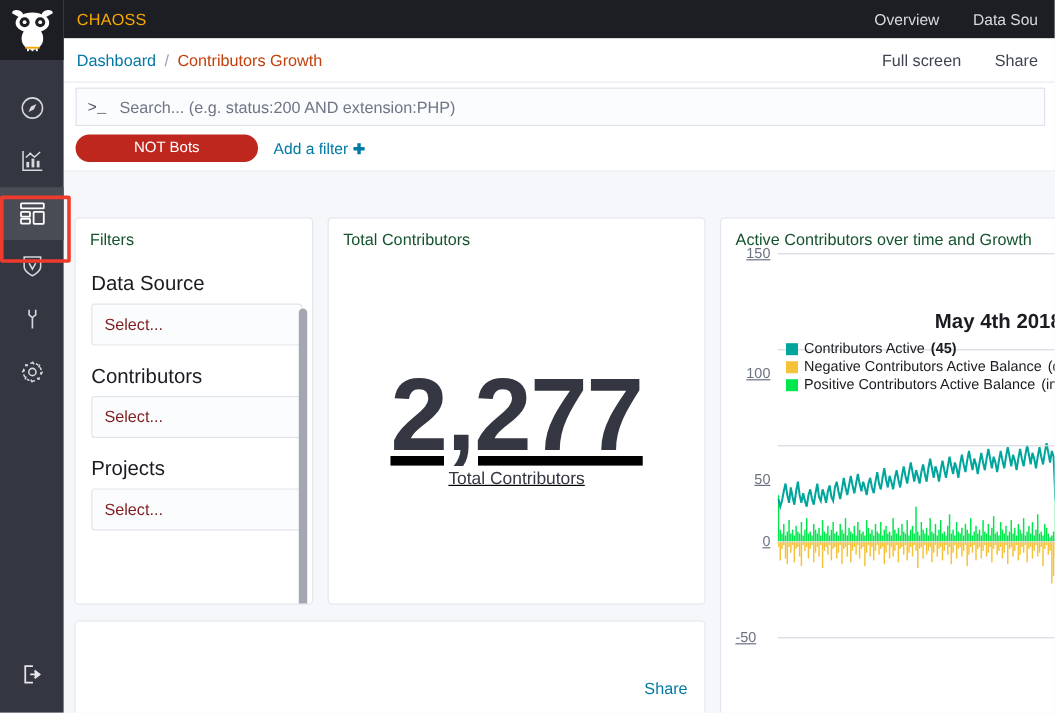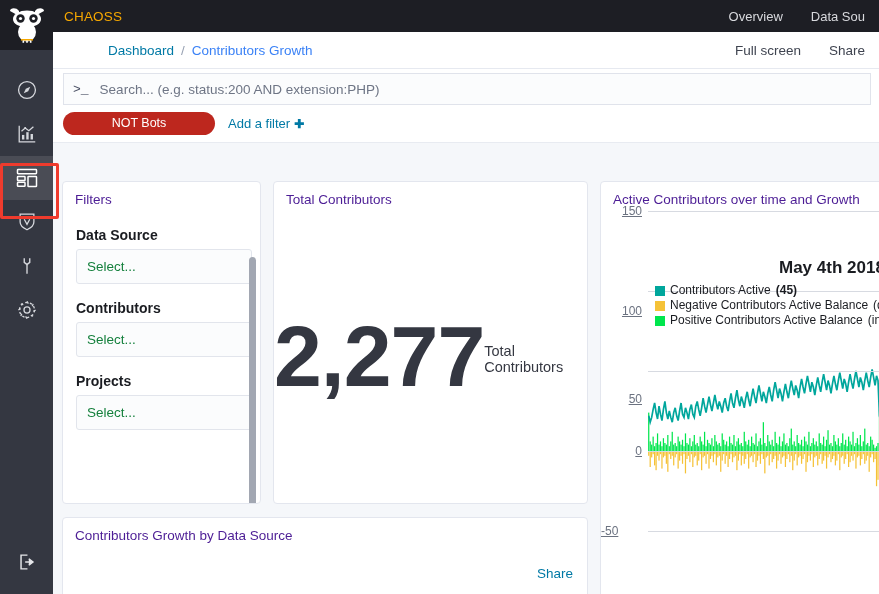--- a/index.html
+++ b/index.html
@@ -50,24 +50,24 @@
     font-size: 13px; color: #d8d9dd; padding: 0 14px; cursor: pointer;
     white-space: nowrap;
   }
 
   
   .crumbrow {
     position: absolute; left: 53px; top: 32px; right: 0; height: 37px;
     background: #fff; display: flex; align-items: center;
     border-bottom: 1px solid #e6e9f0;
   }
-  .crumbs { display: flex; align-items: flex-end; padding-left: 11px; font-size: 13.5px; margin-left: 44px; }
+  .crumbs { display: flex; align-items: flex-end; padding-left: 11px; font-size: 13.5px; }
   .crumb-link { color: #0079a5; cursor: pointer; }
   .crumb-sep { color: #98a2b3; margin: 0 7px; }
-  .crumb-cur { color: #3b82f6; }
+  .crumb-cur { color: #c2410c; }
   .crumb-actions { margin-left: auto; display: flex; align-items: center; }
   .crumb-actions span {
     font-size: 13.5px; color: #3f4450; padding: 0 14px; cursor: pointer; white-space: nowrap;
   }
 
   
   .qbar-wrap {
     position: absolute; left: 53px; top: 69px; right: 0; height: 36px;
     background: #fff; padding: 4px 8px 0 10px;
   }
@@ -103,44 +103,44 @@
   
   .canvas {
     position: absolute; left: 53px; top: 143px; right: 0; bottom: 0;
     background: #f5f7fa; padding: 7px 0 0 8px; overflow: hidden;
   }
   .panel {
     position: absolute; background: #fff; border: 1px solid #e3e6ee;
     border-radius: 4px; overflow: hidden;
   }
   .panel-title {
-    font-size: 13.5px; color: #4c1d95; padding: 10px 12px 4px 12px;
+    font-size: 13.5px; color: #14532d; padding: 10px 12px 4px 12px;
   }
 
   
   #panel-filters { left: 9px; top: 38px; width: 199px; height: 323px; }
   .filters-body { position: relative; height: 100%; }
   .filters-scrollarea { padding: 0 10px 0 13px; }
-  .f-label { font-size: 14px; color: #1a1c21; font-weight: bold; margin: 16px 0 6px 0; }
+  .f-label { font-size: 17px; color: #1a1c21; font-weight: normal; margin: 16px 0 6px 0; }
   .f-select {
     height: 35px; border: 1px solid #e2e5ec; border-radius: 3px;
     background: #fbfcfd; display: flex; align-items: center;
-    padding: 0 10px; font-size: 13.5px; color: #15803d; cursor: pointer;
+    padding: 0 10px; font-size: 13.5px; color: #7f1d1d; cursor: pointer;
     width: 176px;
   }
   .vscroll {
     position: absolute; right: 4px; top: 30px; width: 7px; height: 250px;
     background: #a2a7b2; border-radius: 4px;
   }
 
   
   #panel-total { left: 220px; top: 38px; width: 315px; height: 323px; }
   .bignum-wrap {
-    height: calc(100% - 30px); display: flex; flex-direction: row;
-    align-items: center; justify-content: center;
+    height: calc(100% - 30px); display: flex; flex-direction: column;
+    align-items: center; justify-content: center; text-decoration: underline;
   }
   .bignum { font-size: 86px; font-weight: bold; color: #343741; line-height: .95; letter-spacing: -1px; }
   .bignum-label { font-size: 14.5px; color: #343741; margin-top: 4px; }
 
   
   #panel-chart { left: 547px; top: 38px; width: 340px; height: 448px; }
   .chart-area { position: relative; height: 400px; }
   .ylab {
     position: absolute; right: 100%; transform: translate(-6px, -50%);
     font-size: 12px; color: #6b7280; white-space: nowrap; text-decoration: underline;
@@ -711,21 +711,21 @@
         <div id="yaxis">
             <div class="gridline" style="top: 0px; left: 47px;"></div>
             <div class="ylab" style="top: 0px; left: 0px; right: auto; width: 41px; text-align: right; transform: translateY(-50%);">150</div>
             <div class="gridline" style="top: 80px; left: 47px;"></div>
             <div class="ylab" style="top: 80px; left: 0px; right: auto; width: 41px; text-align: right; transform: translateY(-50%); margin-top: 20px;">100</div>
             <div class="gridline" style="top: 160px; left: 47px;"></div>
             <div class="ylab" style="top: 160px; left: 0px; right: auto; width: 41px; text-align: right; transform: translateY(-50%); margin-top: 28px;">50</div>
             <div class="gridline" style="top: 240px; left: 47px;"></div>
             <div class="ylab" style="top: 240px; left: 0px; right: auto; width: 41px; text-align: right; transform: translateY(-50%);">0</div>
             <div class="gridline" style="top: 320px; left: 47px;"></div>
-            <div class="ylab" style="top: 320px; left: 0px; right: auto; width: 41px; text-align: left; transform: translateY(-50%);">-50</div>
+            <div class="ylab" style="top: 320px; left: 0px; right: auto; width: 41px; text-align: center; transform: translateY(-50%);">-50</div>
           </div>
 
         <div class="tip-date">May 4th 2018</div>
         <div class="legend">
           <div class="legend-row">
             <span class="swatch" id="sw0" style="background: rgb(0, 166, 156);"></span>
             <span>Contributors Active</span>
             <b>(45)</b>
           </div>
           <div class="legend-row">
@@ -736,18 +736,17 @@
           <div class="legend-row">
             <span class="swatch" id="sw2" style="background: rgb(0, 230, 77);"></span>
             <span>Positive Contributors Active Balance</span>
             <span>(in</span>
           </div>
         </div>
       </div>
     </div>
 
     <div class="panel" id="panel-growth">
-      <div class="panel-title">Contributors Growth by Data Source</div>
       <div class="growth-search">Share</div>
     </div>
 
   </div>
 </div>
 
 </body></html>

